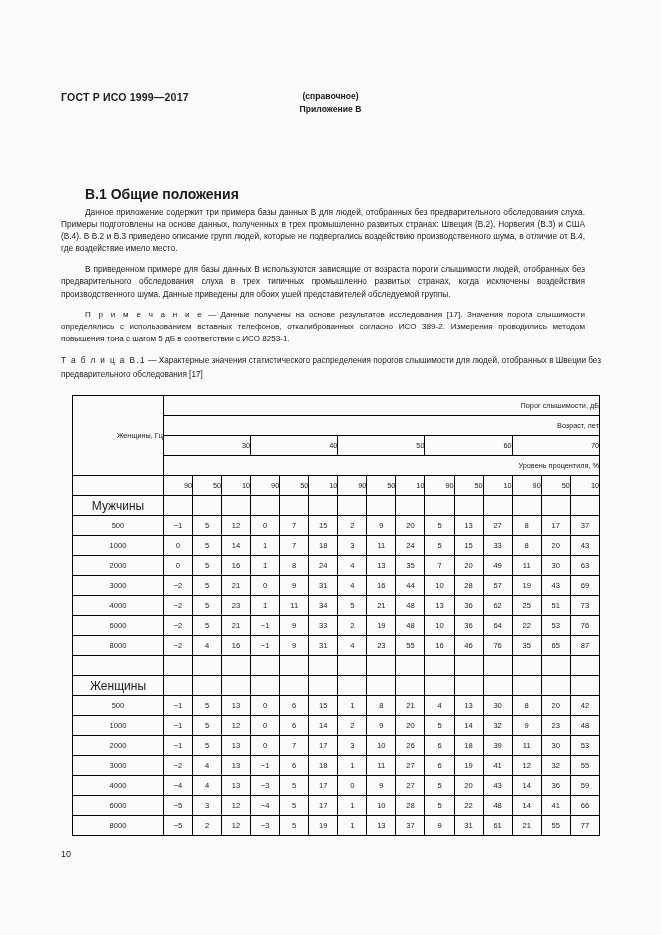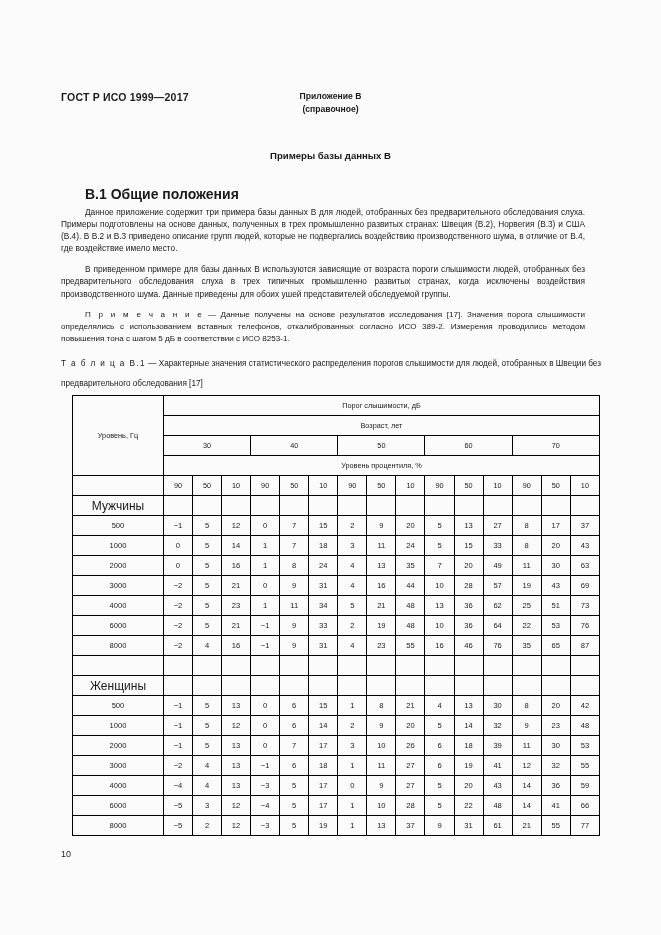--- a/index.html
+++ b/index.html
@@ -68,21 +68,21 @@
     line-height: 12.1px;
     text-align: justify;
     margin: 0 16px 9px 0;
     text-indent: 24px;
   }
   .note .spaced {
     letter-spacing: 1.6px;
   }
   .table-caption {
     font-size: 8.2px;
-    line-height: 20px;
+    line-height: 14px;
     text-align: justify;
     margin: 4px 0 0 0;
   }
   .table-caption .spaced {
     letter-spacing: 1.4px;
   }
   .body-block {
     position: absolute;
     left: 61px;
     top: 186px;
@@ -100,20 +100,21 @@
   table.data td, table.data th {
     border: 1px solid #000;
     text-align: center;
     vertical-align: middle;
     height: 19px;
     font-weight: normal;
     padding: 0;
   }
   table.data th {
     font-size: 7.3px;
+    text-align: right;
   }
   td.freq-label, th.freq-label {
     width: 95px;
     font-size: 7.6px;
   }
   td.group-label {
     text-align: center;
     font-size: 12px;
   }
   td.val {
@@ -130,25 +131,24 @@
   }
 </style>
 </head>
 <body>
 
 <div class="page">
 
   <div class="header-line">ГОСТ Р ИСО 1999—2017</div>
 
   <div class="appendix-title">
+    <div>(справочное)</div>
     <div>Приложение В</div>
-    <div>(справочное)</div>
   </div>
 
-  <div class="doc-title">Примеры базы данных В</div>
 
   <div class="body-block">
 
     <div class="sec-head">В.1 Общие положения</div>
     <p class="para">Данное приложение содержит три примера базы данных В для людей, отобранных без предварительного обследования слуха. Примеры подготовлены на основе данных, полученных в трех промышленно развитых странах: Швеция (В.2), Норвегия (В.3) и США (В.4). В В.2 и В.3 приведено описание групп людей, которые не подвергались воздействию производственного шума, в отличие от В.4, где воздействие имело место.</p>
 
     <p class="para">В приведенном примере для базы данных В используются зависящие от возраста пороги слышимости людей, отобранных без предварительного обследования слуха в трех типичных промышленно развитых странах, когда исключены воздействия производственного шума. Данные приведены для обоих ушей представителей обследуемой группы.</p>
 
     <p class="note">
       <span class="spaced">П р и м е ч а н и е</span><span> — </span><span>Данные получены на основе результатов исследования [17]. Значения порога слышимости определялись с использованием вставных телефонов, откалиброванных согласно ИСО 389-2. Измерения проводились методом повышения тона с шагом 5 дБ в соответствии с ИСО 8253-1.</span>
@@ -156,21 +156,21 @@
 
     <p class="table-caption">
       <span class="spaced">Т а б л и ц а  В.1</span><span> — </span><span>Характерные значения статистического распределения порогов слышимости для людей, отобранных в Швеции без предварительного обследования [17]</span>
     </p>
 
   </div>
 
   <table class="data">
     <thead>
       <tr>
-        <th class="freq-label" rowspan="4">Уровень, Гц</th>
+        <th class="freq-label" rowspan="4">Женщины, Гц</th>
         <th colspan="15">Порог слышимости, дБ</th>
       </tr>
       <tr>
         <th colspan="15">Возраст, лет</th>
       </tr>
       <tr>
         <th colspan="3">30</th>
         <th colspan="3">40</th>
         <th colspan="3">50</th>
         <th colspan="3">60</th>

